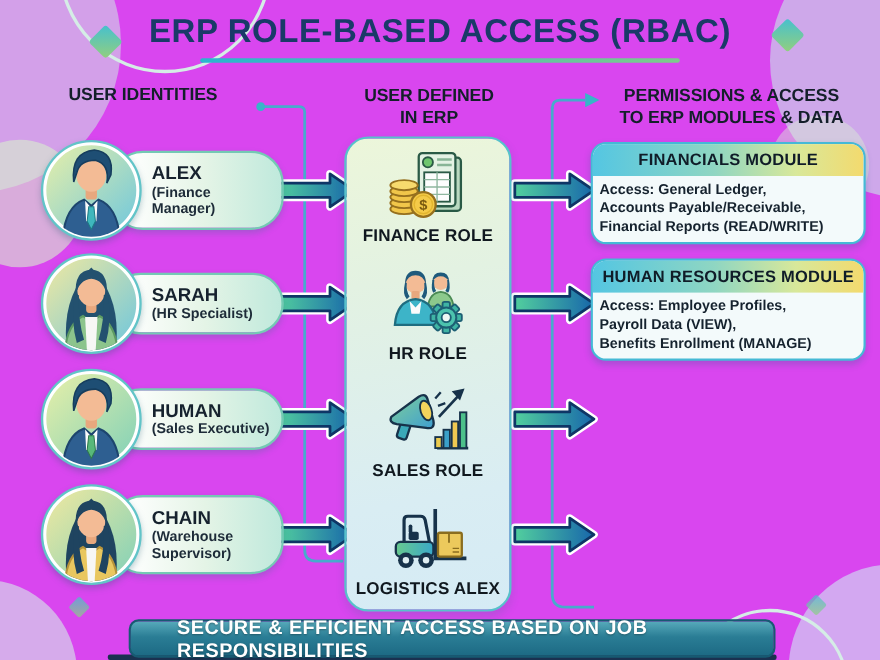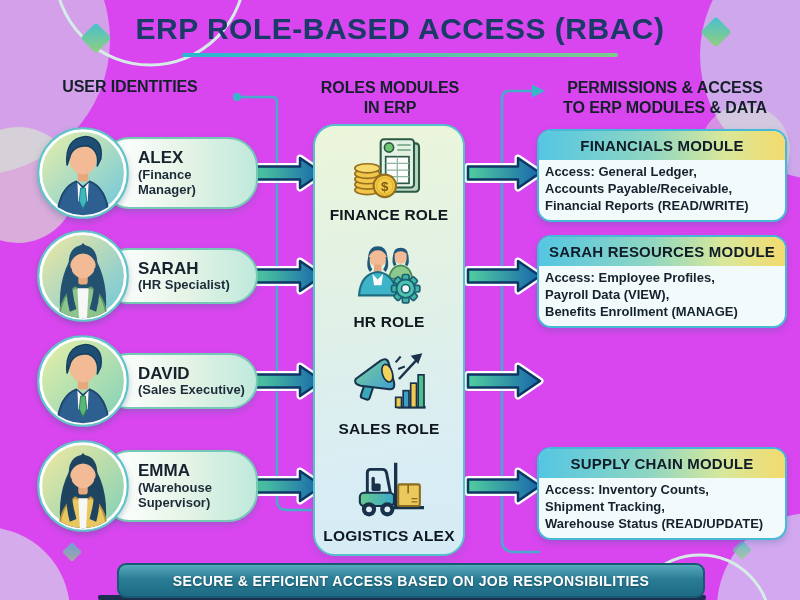--- a/index.html
+++ b/index.html
@@ -44,22 +44,22 @@
   .card-0{top:129px;} .card-1{top:235px;} .card-2{top:341px;} .card-3{top:447px;}
   .module-header{height:29px;display:flex;align-items:center;justify-content:center;
     background:linear-gradient(90deg,#54c6e2 0%,#8fd6c2 45%,#d8e89a 75%,#f3da6e 100%);
     font-size:15px;font-weight:800;color:#101c28;letter-spacing:.2px;text-align:right;}
   .module-body{padding:4px 6px;text-align:left;font-size:13px;font-weight:700;
     color:#15222e;line-height:1.3;}
 
   .footer-banner{position:absolute;left:117px;top:563px;width:588px;height:35px;box-sizing:border-box;
     border-radius:9px;border:2px solid #175a72;display:flex;align-items:center;justify-content:center;
     background:linear-gradient(180deg,#57aabb 0%,#2a7d95 45%,#1d6a84 100%);
-    color:#ffffff;font-size:14px;font-weight:800;letter-spacing:.4px;
-    text-shadow:0 1px 2px rgba(0,0,0,.35);z-index:3;}
+    color:#ffffff;font-size:18px;font-weight:800;letter-spacing:.4px;
+    text-shadow:0 1px 2px rgba(0,0,0,.35);z-index:3;padding-left:42px;}
   .footer-base{position:absolute;left:98px;top:595px;width:608px;height:5px;border-radius:2px;
     background:#1a3150;z-index:2;}
 </style>
 </head>
 <body>
 
 <div class="canvas">
 
   <svg class="layer" viewBox="0 0 800 600">
     <defs>
@@ -131,21 +131,21 @@
     <g>
       <path d="M468,479.5 H518 V471 L540,486 L518,501 V492.5 H468 Z" fill="#fff" stroke="#fff" stroke-width="7" stroke-linejoin="round"></path>
       <path d="M468,479.5 H518 V471 L540,486 L518,501 V492.5 H468 Z" fill="url(#arrowGrad)" stroke="#0e3566" stroke-width="2.5" stroke-linejoin="round"></path>
     </g>
   </svg>
 
   <div class="title">ERP ROLE-BASED ACCESS (RBAC)</div>
   <div class="title-underline"></div>
 
   <div class="col-header users-header">USER IDENTITIES</div>
-  <div class="col-header roles-header pre">ROLES MODULES
+  <div class="col-header roles-header pre">USER DEFINED
 IN ERP</div>
   <div class="col-header perms-header pre">PERMISSIONS &amp; ACCESS
 TO ERP MODULES &amp; DATA</div>
 
   <div class="user-row row-0">
     <svg class="avatar" viewBox="0 0 100 100">
       <defs>
           <linearGradient id="avbg1" x1="0" y1="0" x2="1" y2="1">
         <stop offset="0" stop-color="#e9f0a8"></stop>
             <stop offset="1" stop-color="#6cc6de"></stop>
@@ -217,21 +217,21 @@
       <g clip-path="url(#avclip3)">
         <path d="M22,100 Q24,66 43,59 L50,65 L57,59 Q76,66 78,100 Z" fill="#2e5f91" stroke="#1d456e" stroke-width="2"></path>
         <path d="M44,60 L50,67 L56,60 L55,80 L45,80 Z" fill="#fbfbfb"></path>
         <path d="M47.5,66 L52.5,66 L54,80 L50,88 L46,80 Z" fill="#58b87a" stroke="#2f7a4c" stroke-width="1"></path>
         <rect x="44.5" y="46" width="11" height="13" rx="3" fill="#e8a87e"></rect>
         <ellipse cx="50" cy="35" rx="14.5" ry="16.5" fill="#f3bb95"></ellipse>
         <path d="M33,42 Q30,13 53,11 Q72,13 69,35 L65,43 Q68,25 54,21 Q39,21 36,33 Z" fill="#1e4e74" stroke="#163d5d" stroke-width="1.5"></path>
       </g>
     </svg>
     <div class="user-pill">
-      <div class="user-name">DAVID</div>
+      <div class="user-name">HUMAN</div>
       <div class="user-role">(Sales Executive)</div>
     </div>
   </div>
 
   <div class="user-row row-3">
     <svg class="avatar" viewBox="0 0 100 100">
       <defs>
           <linearGradient id="avbg4" x1="0" y1="0" x2="1" y2="1">
         <stop offset="0" stop-color="#f2e9a0"></stop>
             <stop offset="1" stop-color="#7fd0b8"></stop>
@@ -247,21 +247,21 @@
         <path d="M24,100 Q26,70 42,62 L50,68 L58,62 Q74,70 76,100 Z" fill="#e9c75f" stroke="#b5923a" stroke-width="2"></path>
         <path d="M45,63 L55,63 L53,100 L47,100 Z" fill="#f7f7f5"></path>
         <rect x="45" y="47" width="10" height="12" rx="3" fill="#e8a87e"></rect>
         <ellipse cx="50" cy="37" rx="13.5" ry="15.5" fill="#f3bb95"></ellipse>
         <path d="M35,42 Q33,18 50,17 Q67,18 65,42 Q62,27 50,26 Q38,27 35,42 Z" fill="#1f4460"></path>
         <path d="M34,40 Q30,68 36,88 L43,85 Q37,66 38,42 Z" fill="#1f4460"></path>
         <path d="M66,40 Q70,68 64,88 L57,85 Q63,66 62,42 Z" fill="#1f4460"></path>
       </g>
     </svg>
     <div class="user-pill">
-      <div class="user-name">EMMA</div>
+      <div class="user-name">CHAIN</div>
       <div class="user-role">(Warehouse Supervisor)</div>
     </div>
   </div>
 
   <div class="roles-panel">
 
     <div class="role-item">
       <svg class="role-icon" viewBox="0 0 100 84">
         <rect x="46" y="10" width="40" height="58" rx="4" fill="#b9d9c0" stroke="#2a5a46" stroke-width="2.5"></rect>
         <rect x="40" y="5" width="40" height="58" rx="4" fill="#e4f2e4" stroke="#2a5a46" stroke-width="2.5"></rect>
@@ -357,28 +357,22 @@
     </div>
   </div>
 
   <div class="module-card card-0">
     <div class="module-header">FINANCIALS MODULE</div>
     <div class="module-body pre">Access: General Ledger,
 Accounts Payable/Receivable,
 Financial Reports (READ/WRITE)</div>
   </div>
   <div class="module-card card-1">
-    <div class="module-header">SARAH RESOURCES MODULE</div>
+    <div class="module-header">HUMAN RESOURCES MODULE</div>
     <div class="module-body pre">Access: Employee Profiles,
 Payroll Data (VIEW),
 Benefits Enrollment (MANAGE)</div>
   </div>
-  <div class="module-card card-3">
-    <div class="module-header">SUPPLY CHAIN MODULE</div>
-    <div class="module-body pre">Access: Inventory Counts,
-Shipment Tracking,
-Warehouse Status (READ/UPDATE)</div>
-  </div>
 
   <div class="footer-base"></div>
   <div class="footer-banner">SECURE &amp; EFFICIENT ACCESS BASED ON JOB RESPONSIBILITIES</div>
 
 </div>
 
 </body></html>

